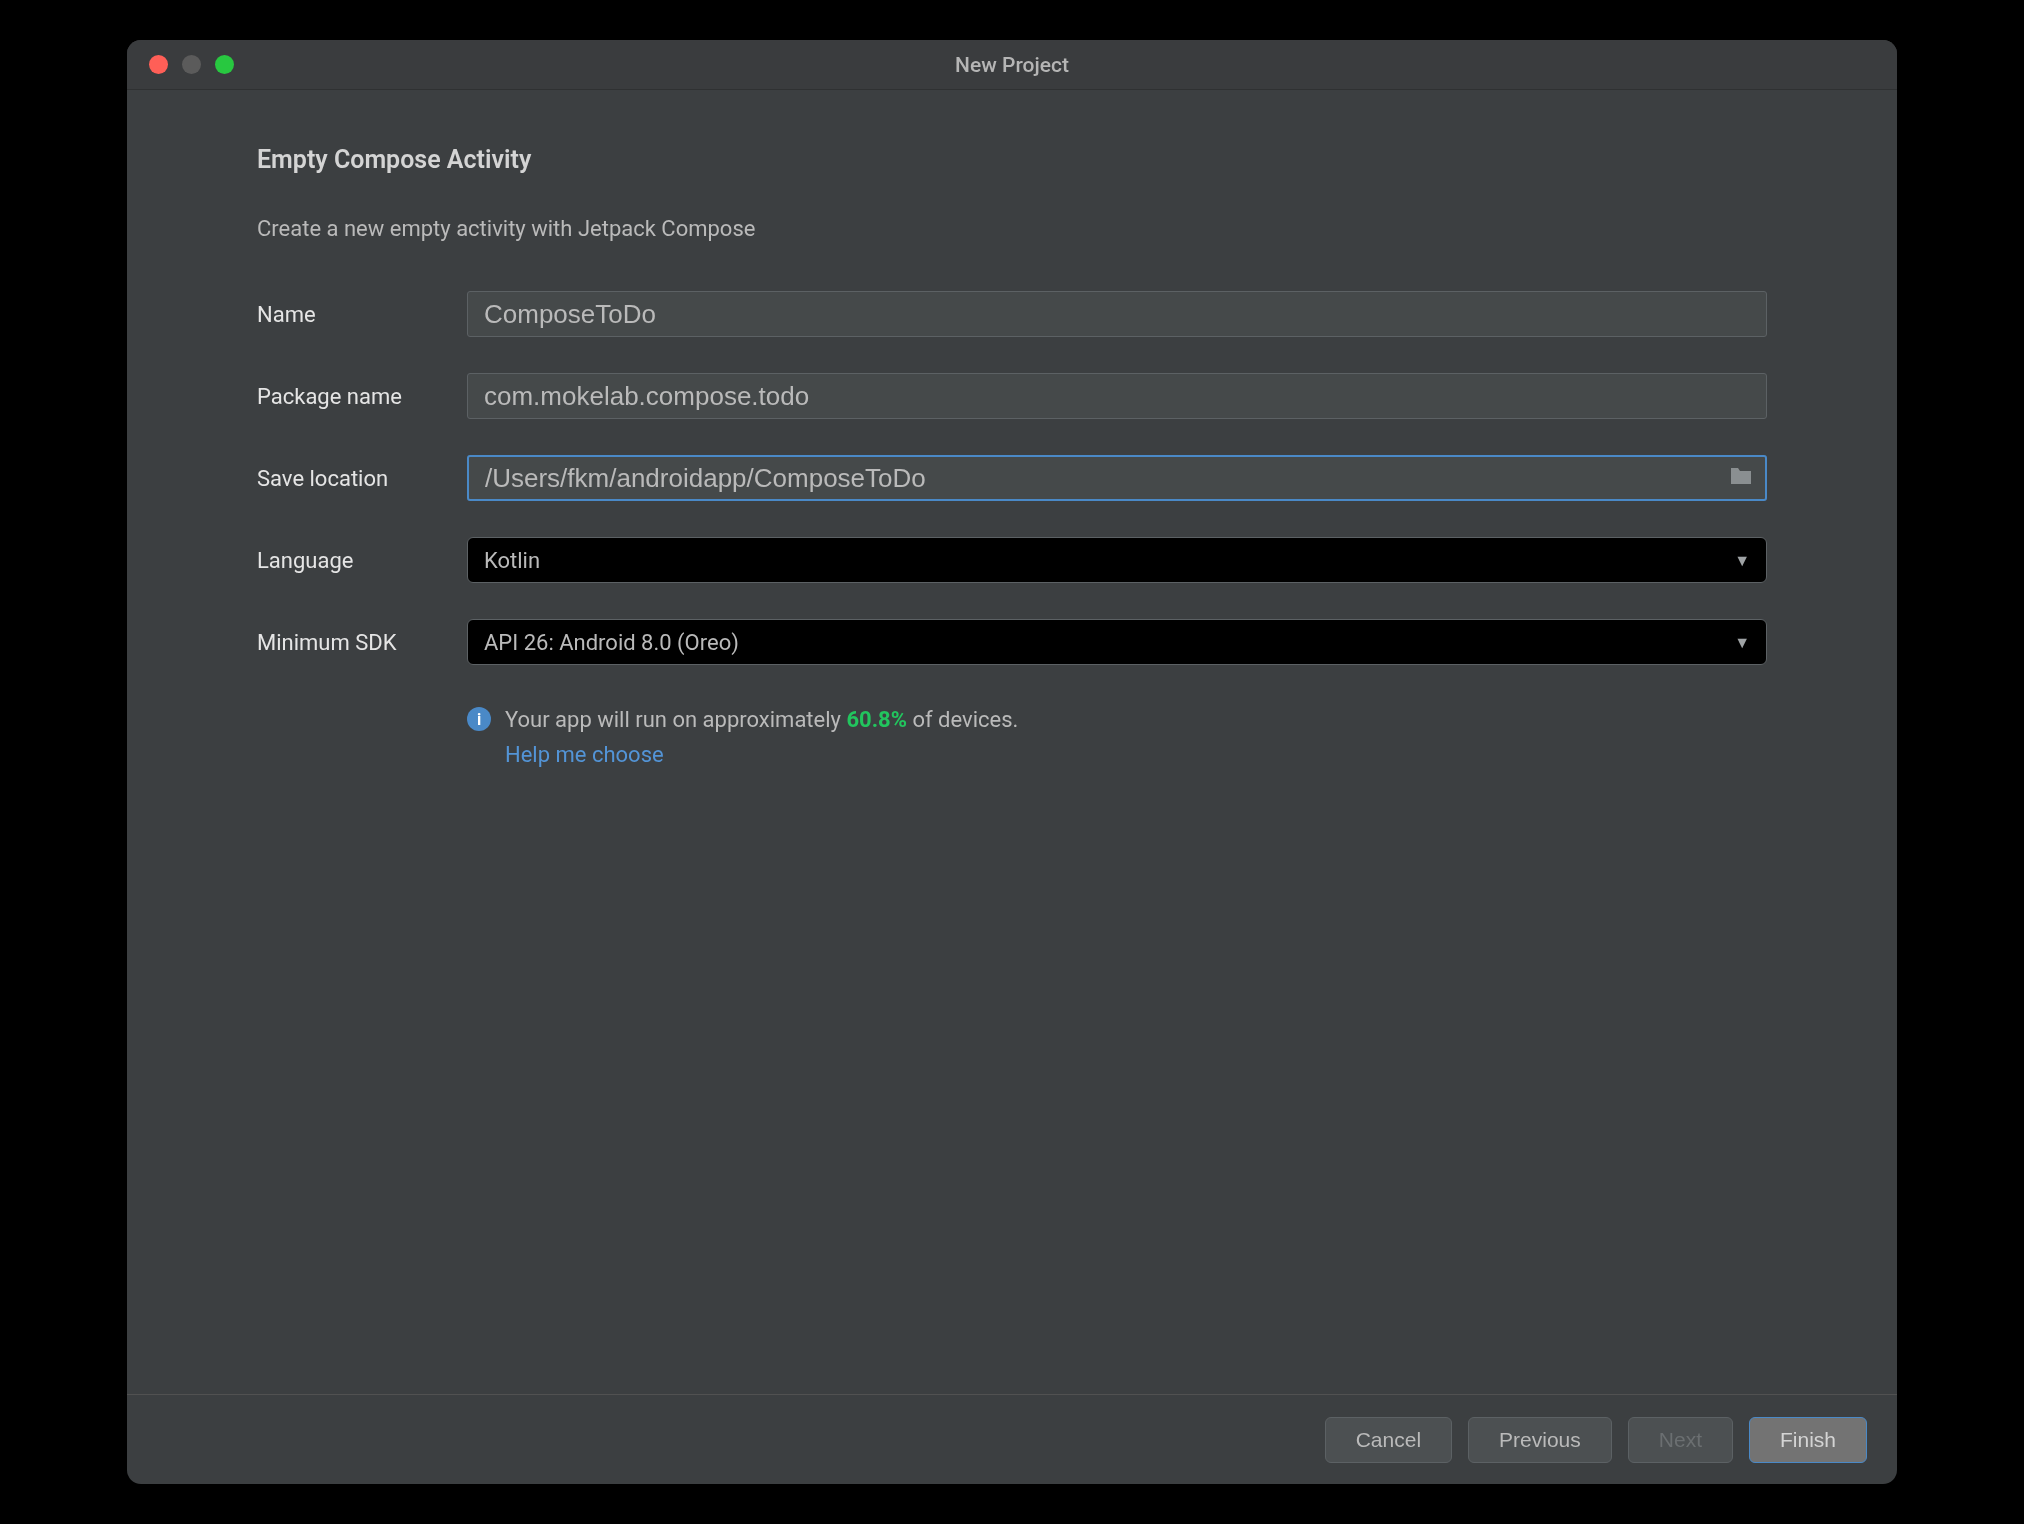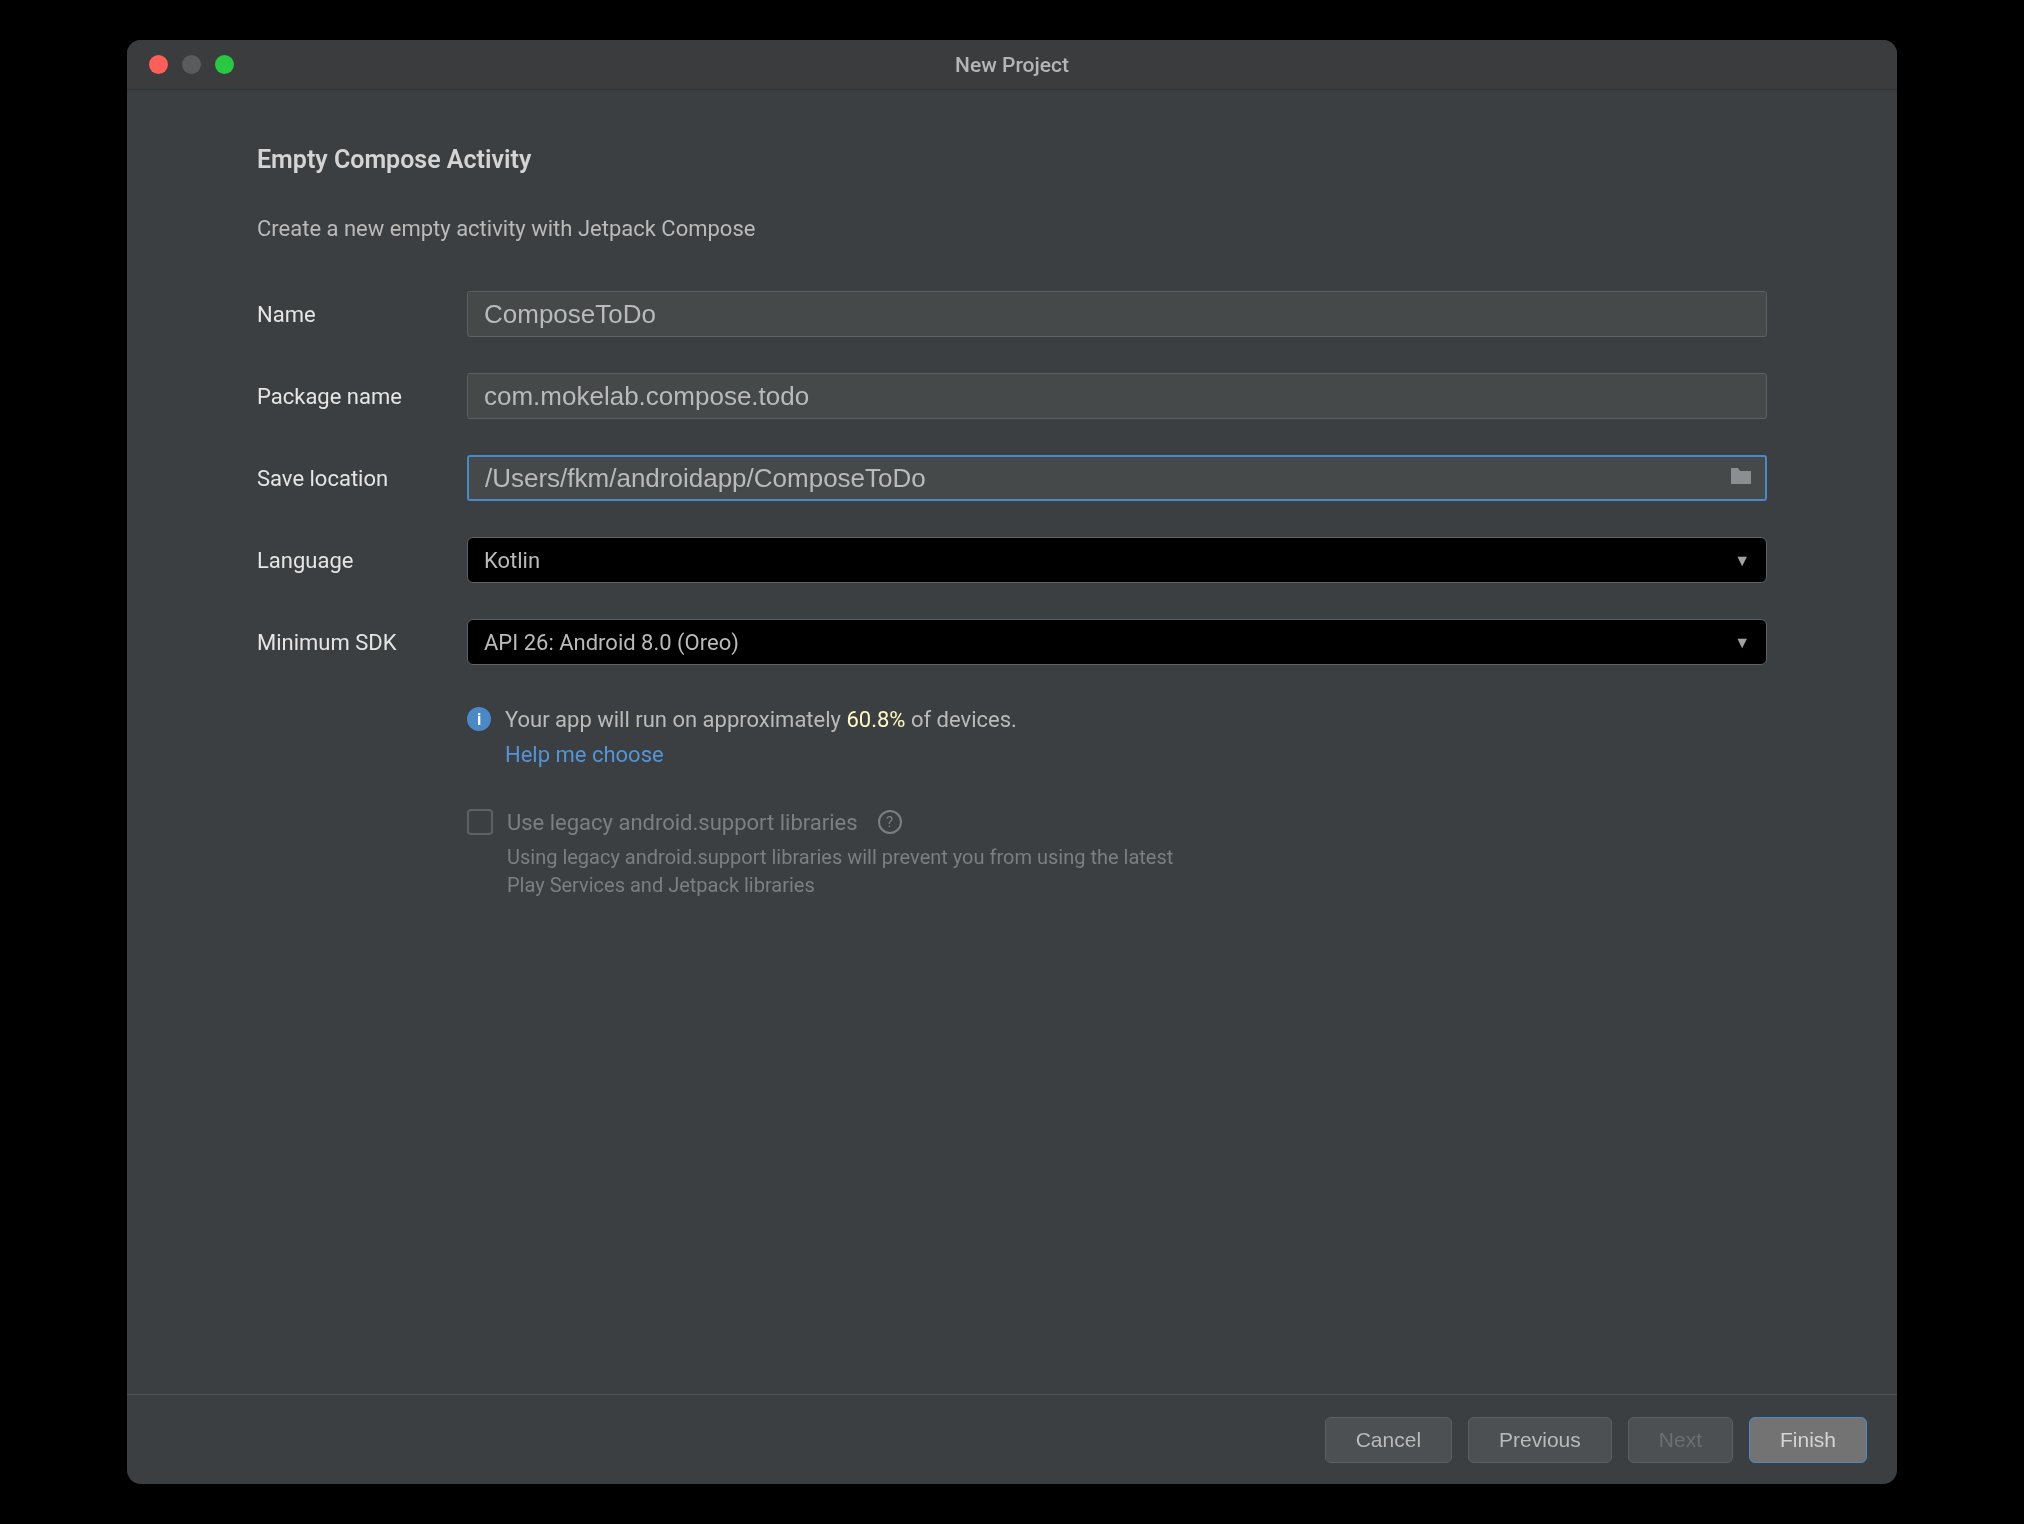--- a/index.html
+++ b/index.html
@@ -147,22 +147,22 @@
       font-weight: bold;
       flex-shrink: 0;
       margin-top: 4px;
     }
     .info-text {
       font-size: 22px;
       color: #bababa;
       line-height: 1.5;
     }
     .info-text strong {
-      color: #fef9c3;
-      font-weight: 400;
+      color: #22c55e;
+      font-weight: 700;
     }
     .help-link {
       color: #5394d6;
       font-size: 22px;
       margin-left: 38px;
       margin-top: 6px;
       cursor: pointer;
       display: inline-block;
     }
     .checkbox-section {
@@ -303,28 +303,20 @@
     <div class="info-section">
       <div class="info-row">
         <div class="info-icon">i</div>
         <div class="info-text">
           <span>Your app will run on approximately </span><strong>60.8%</strong><span> of devices.</span>
         </div>
       </div>
       <div class="help-link">Help me choose</div>
     </div>
 
-    <div class="checkbox-section">
-      <div class="checkbox-row">
-        <div class="checkbox"></div>
-        <span class="checkbox-label">Use legacy android.support libraries</span>
-        <div class="help-icon">?</div>
-      </div>
-      <div class="checkbox-desc">Using legacy android.support libraries will prevent you from using the latest Play Services and Jetpack libraries</div>
-    </div>
   </div>
 
   <div class="footer">
     <button class="btn">Cancel</button>
     <button class="btn">Previous</button>
     <button class="btn disabled">Next</button>
     <button class="btn primary">Finish</button>
   </div>
 </div>
 

